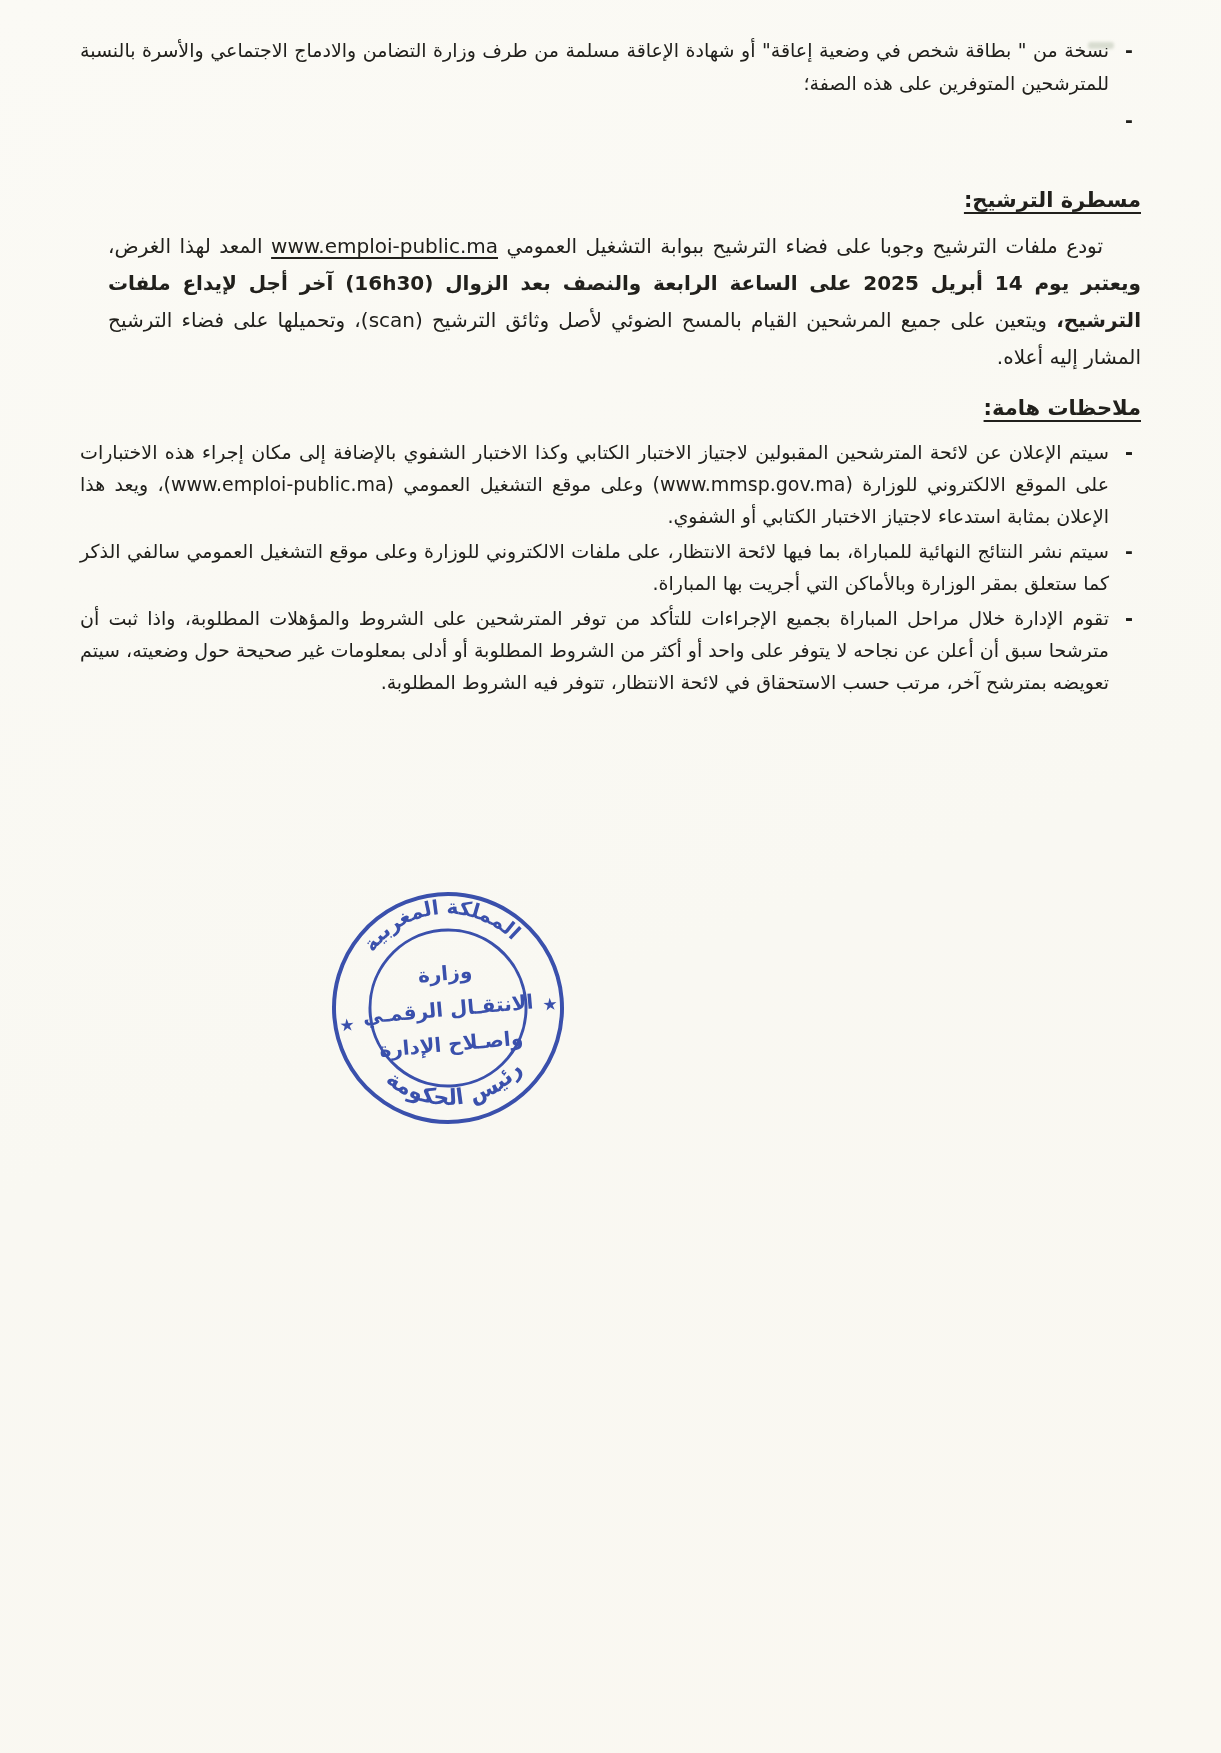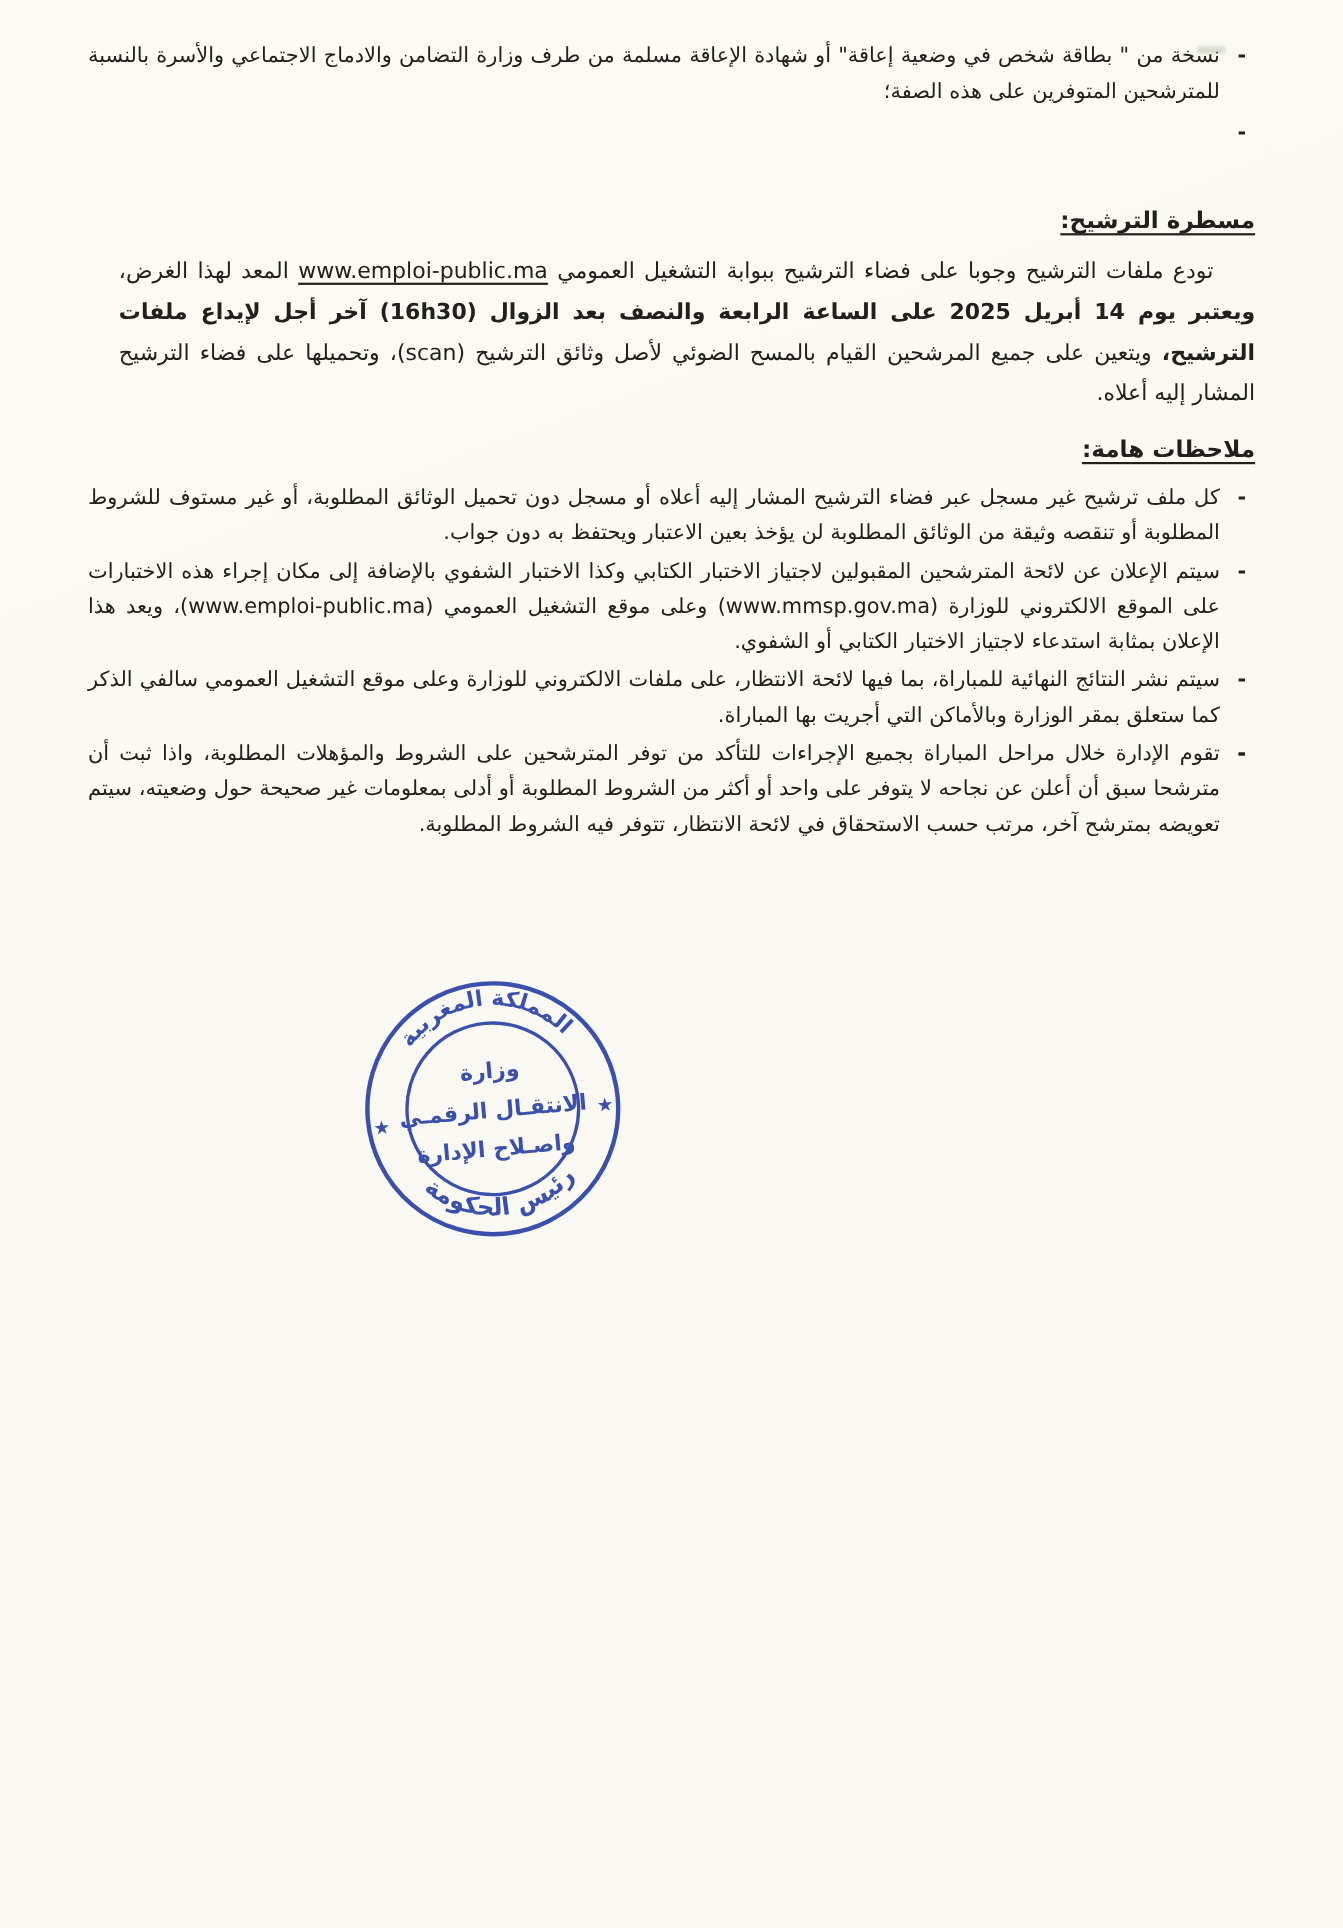--- a/index.html
+++ b/index.html
@@ -107,21 +107,20 @@
     <div class="para">
       <span>تودع ملفات الترشيح وجوبا على فضاء الترشيح ببوابة التشغيل العمومي </span><span class="link" dir="ltr">www.emploi-public.ma</span><span> المعد لهذا الغرض، </span><span class="bold-inline">ويعتبر يوم 14 أبريل 2025 على الساعة الرابعة والنصف بعد الزوال (16h30) آخر أجل لإيداع ملفات الترشيح،</span><span> ويتعين على جميع المرشحين القيام بالمسح الضوئي لأصل وثائق الترشيح (scan)، وتحميلها على فضاء الترشيح المشار إليه أعلاه.</span>
     </div>
   </div>
 
   <div class="sec sec-notes">
     <div class="section-title">ملاحظات هامة:</div>
     <div class="notes-list">
       <div class="bullet">
         <span class="dash">-</span>
-        <span>كل ملف ترشيح غير مسجل عبر فضاء الترشيح المشار إليه أعلاه أو مسجل دون تحميل الوثائق المطلوبة، أو غير مستوف للشروط المطلوبة أو تنقصه وثيقة من الوثائق المطلوبة لن يؤخذ بعين الاعتبار ويحتفظ به دون جواب.</span>
       </div>
       <div class="bullet">
         <span class="dash">-</span>
         <span>سيتم الإعلان عن لائحة المترشحين المقبولين لاجتياز الاختبار الكتابي وكذا الاختبار الشفوي بالإضافة إلى مكان إجراء هذه الاختبارات على الموقع الالكتروني للوزارة (www.mmsp.gov.ma) وعلى موقع التشغيل العمومي (www.emploi-public.ma)، ويعد هذا الإعلان بمثابة استدعاء لاجتياز الاختبار الكتابي أو الشفوي.</span>
       </div>
       <div class="bullet">
         <span class="dash">-</span>
         <span>سيتم نشر النتائج النهائية للمباراة، بما فيها لائحة الانتظار، على ملفات الالكتروني للوزارة وعلى موقع التشغيل العمومي سالفي الذكر كما ستعلق بمقر الوزارة وبالأماكن التي أجريت بها المباراة.</span>
       </div>
       <div class="bullet">

